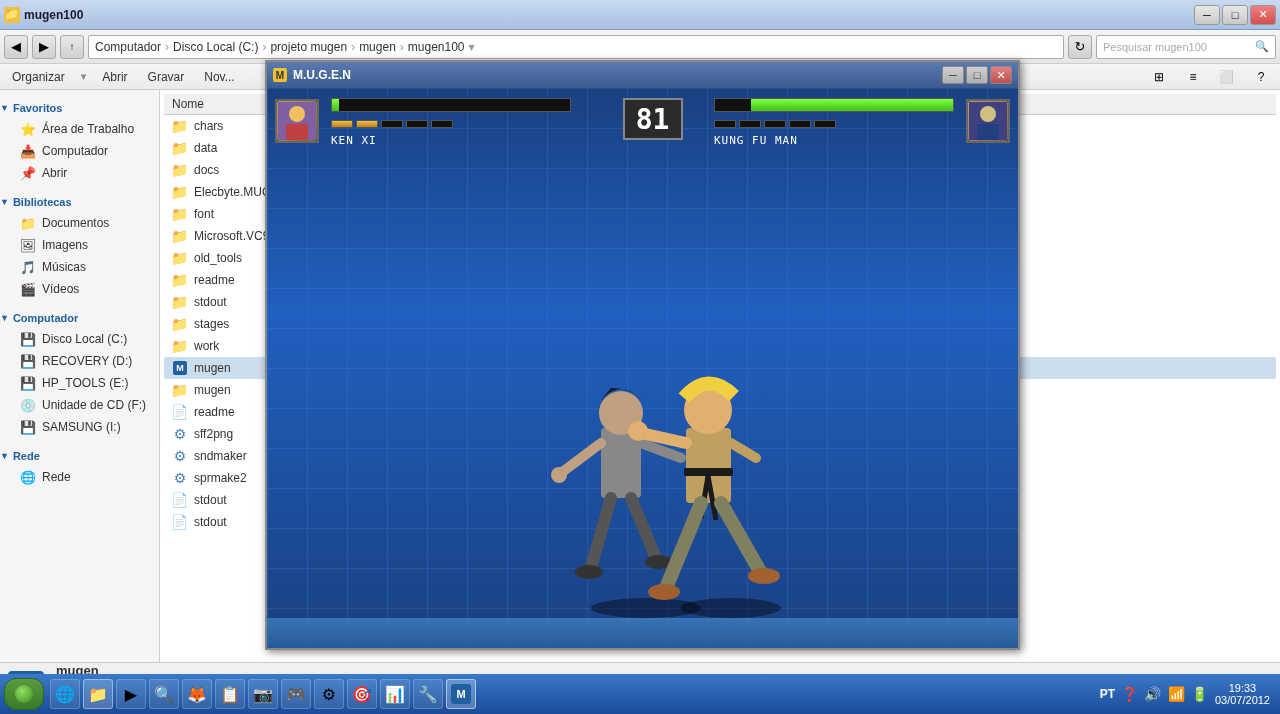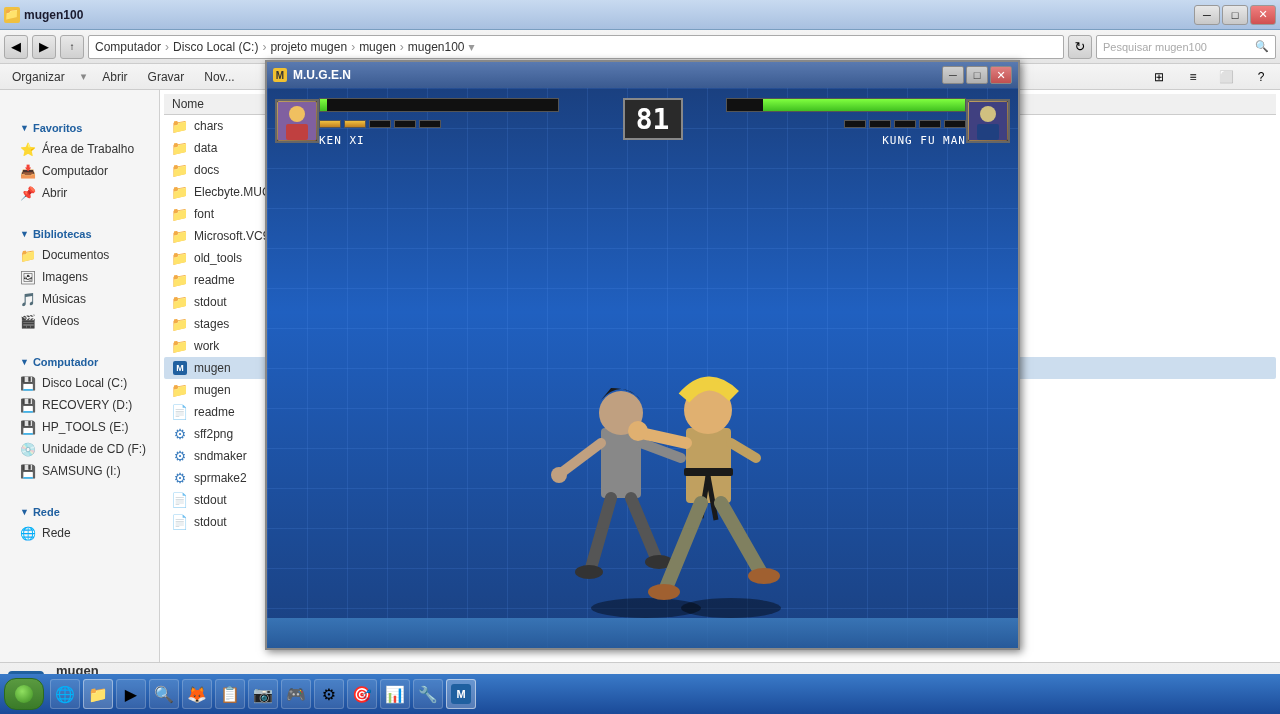--- a/index.html
+++ b/index.html
@@ -158,26 +158,25 @@
       border-right: 1px solid #d0d0d0;
       overflow-y: auto;
       padding: 8px 0;
     }
     .sidebar-section {
       margin-bottom: 8px;
     }
     .sidebar-header {
       display: flex;
       align-items: center;
-      padding: 4px 20px;
+      padding: 4px 0;
       font-size: 11px;
       font-weight: bold;
       color: #2060a0;
       cursor: pointer;
-      margin-top: 20px;
     }
     .sidebar-header::before {
       content: '▼';
       font-size: 9px;
       margin-right: 4px;
     }
     .sidebar-item {
       display: flex;
       align-items: center;
       padding: 3px 8px 3px 20px;
@@ -525,21 +524,21 @@
     .lang-btn {
       color: white;
       font-size: 12px;
       font-weight: bold;
     }
 
     
     .hud-player-row {
       display: flex;
       align-items: center;
-      gap: 0;
+      gap: 12px;
     }
     .hud-bars {
       display: flex;
       flex-direction: column;
       gap: 4px;
     }
   </style>
 </head>
 <body>
 
@@ -824,21 +823,21 @@
         <div class="hud-player-row" style="flex-direction:row-reverse;">
           <div class="player-avatar">
             <div class="avatar-img right">
               <svg width="38" height="38" viewBox="0 0 38 38">
                 <rect width="38" height="38" fill="#404080"></rect>
                 <circle cx="19" cy="12" r="8" fill="#d0c080"></circle>
                 <rect x="8" y="22" width="22" height="16" fill="#204080" rx="2"></rect>
               </svg>
             </div>
           </div>
-          <div class="hud-bars" style="align-items:flex-end;">
+          <div class="hud-bars" style="align-items:flex-start;">
             <div class="health-bar-container" style="width:240px;">
               <div class="health-bar right" style="width:85%;"></div>
             </div>
             <div class="power-bar-container">
               <div class="power-segment"></div>
               <div class="power-segment"></div>
               <div class="power-segment"></div>
               <div class="power-segment"></div>
               <div class="power-segment"></div>
             </div>
@@ -922,13 +921,24 @@
     <div class="taskbar-app">🎮</div>
     <div class="taskbar-app">⚙</div>
     <div class="taskbar-app">🎯</div>
     <div class="taskbar-app">📊</div>
     <div class="taskbar-app">🔧</div>
     <div class="taskbar-app active" style="background:rgba(255,255,255,0.25);border:1px solid rgba(255,255,255,0.5);">
       <div style="width:20px;height:20px;background:#2060a0;border-radius:3px;display:flex;align-items:center;justify-content:center;color:white;font-size:11px;font-weight:bold;">M</div>
     </div>
   </div>
 
+  <div class="taskbar-tray">
+    <span class="lang-btn">PT</span>
+    <span class="tray-icon">❓</span>
+    <span class="tray-icon">🔊</span>
+    <span class="tray-icon">📶</span>
+    <span class="tray-icon">🔋</span>
+    <div class="tray-time">
+      <div>19:33</div>
+      <div>03/07/2012</div>
+    </div>
+  </div>
 </div>
 
 </body></html>

